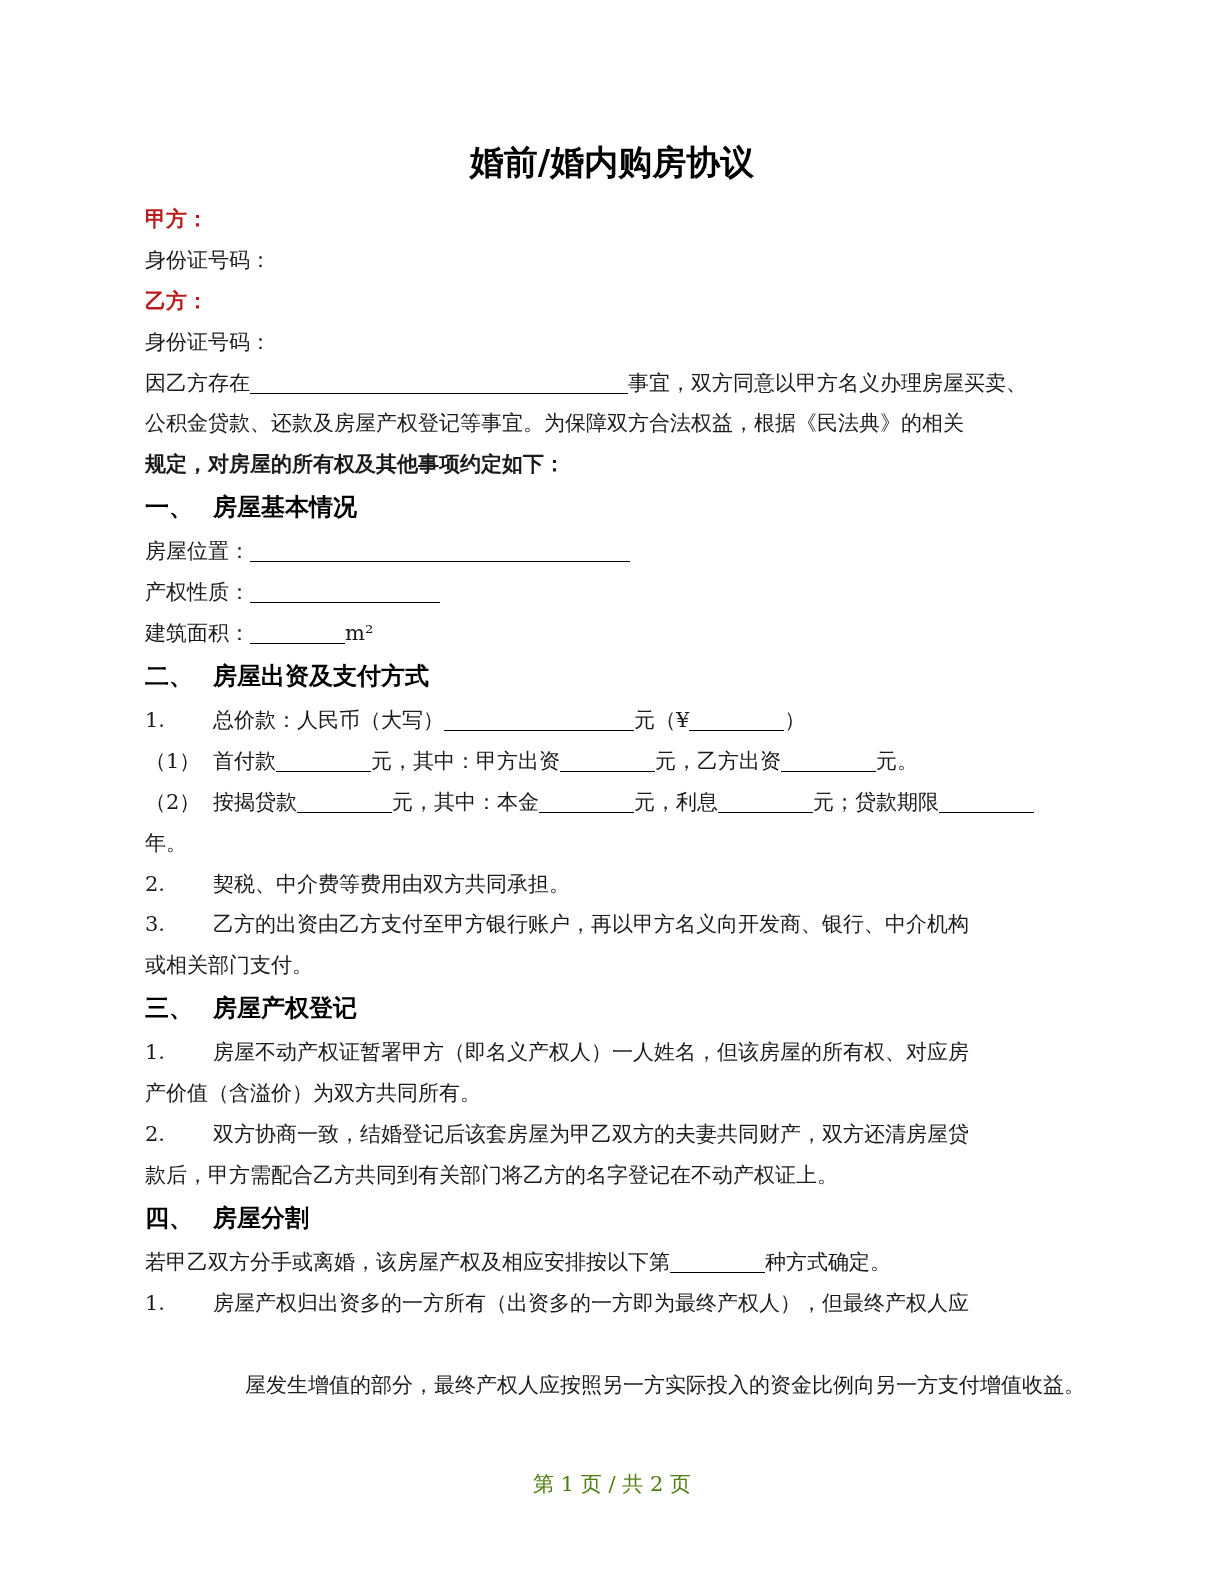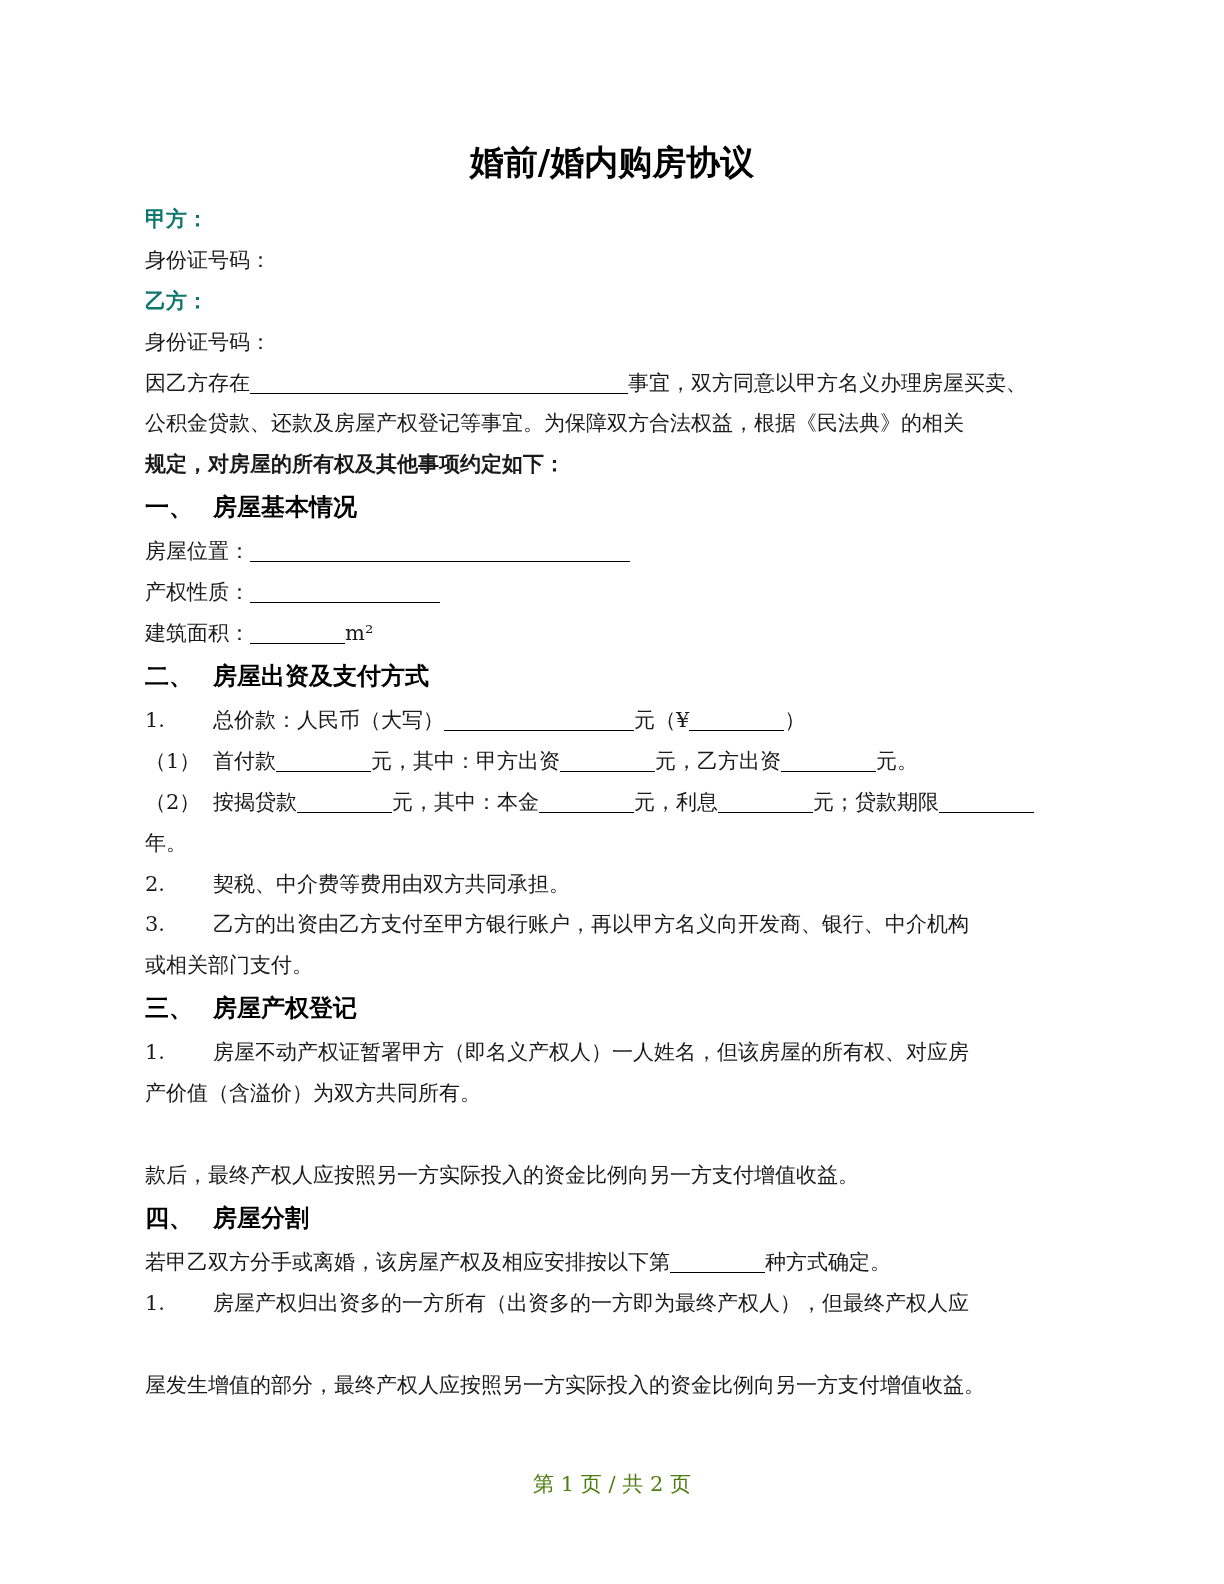--- a/index.html
+++ b/index.html
@@ -12,21 +12,21 @@
   .title {
     position: absolute; left: 0; width: 1224px; top: 140px;
     text-align: center; font-size: 34px; font-weight: bold; color: #000;
     font-family: "DejaVu Sans", "Liberation Sans", sans-serif;
     letter-spacing: 0px;
   }
   .line {
     position: absolute; left: 145px; width: 940px;
     font-size: 21px; line-height: 30px; white-space: nowrap;
   }
-  .bold { font-weight: bold; font-family: "DejaVu Sans", "Liberation Sans", sans-serif; color:#0f766e; }
+  .bold { font-weight: bold; font-family: "DejaVu Sans", "Liberation Sans", sans-serif; color:#b91c1c; }
   .heading {
     position: absolute; left: 145px; font-size: 24px; font-weight: bold;
     font-family: "DejaVu Sans", "Liberation Sans", sans-serif; color: #000;
     white-space: nowrap; line-height: 32px;
   }
   .heading .num { display: inline-block; width: 68px; }
   .blank {
     display: inline-block; border-bottom: 1.5px solid #000;
     height: 22px; vertical-align: baseline; margin-bottom: -4px;
   }
@@ -89,27 +89,30 @@
   </div>
   <div class="line" style="top:950px;">或相关部门支付。</div>
 
   <div class="heading" style="top:992px;">
     <span class="num">三、</span><span>房屋产权登记</span>
   </div>
   <div class="line" style="top:1037px;">
     <span class="numlbl">1.</span><span>房屋不动产权证暂署甲方（即名义产权人）一人姓名，但该房屋的所有权、对应房</span>
   </div>
   <div class="line" style="top:1078px;">产价值（含溢价）为双方共同所有。</div>
-  <div class="line" style="top:1160px;">款后，最终产权人应按照另一方实际投入的资金比例向另一方支付增值收益。</div>
+  <div class="line" style="top:1119px;">
+    <span class="numlbl">2.</span><span>双方协商一致，结婚登记后该套房屋为甲乙双方的夫妻共同财产，双方还清房屋贷</span>
+  </div>
+  <div class="line" style="top:1160px;">款后，甲方需配合乙方共同到有关部门将乙方的名字登记在不动产权证上。</div>
 
   <div class="heading" style="top:1202px;">
     <span class="num">四、</span><span>房屋分割</span>
   </div>
   <div class="line" style="top:1247px;">
     <span>若甲乙双方分手或离婚，该房屋产权及相应安排按以下第</span><span class="blank" style="width:95px;"></span><span>种方式确定。</span>
   </div>
   <div class="line" style="top:1288px;">
     <span class="numlbl">1.</span><span>房屋产权归出资多的一方所有（出资多的一方即为最终产权人），但最终产权人应</span>
   </div>
-  <div class="line" style="top:1370px;">屋发生增值的部分，最终产权人应按照另一方实际投入的资金比例向另一方支付增值收益。</div>
+  <div class="line" style="top:1370px;text-align:right;">屋发生增值的部分，最终产权人应按照另一方实际投入的资金比例向另一方支付增值收益。</div>
 
   <div class="footer">第 1 页  / 共 2 页</div>
 </div>
 
 </body></html>

